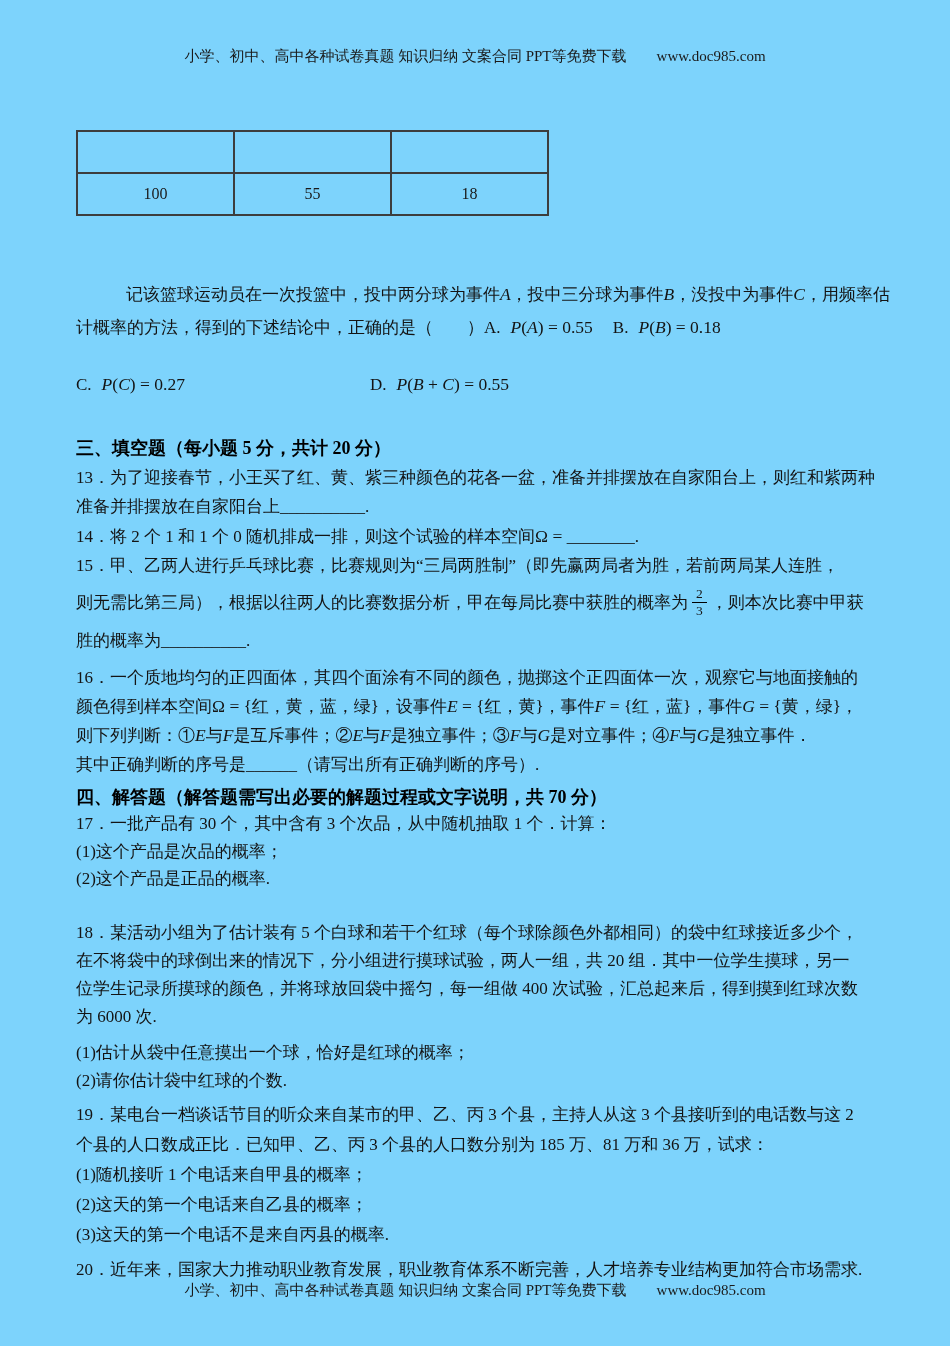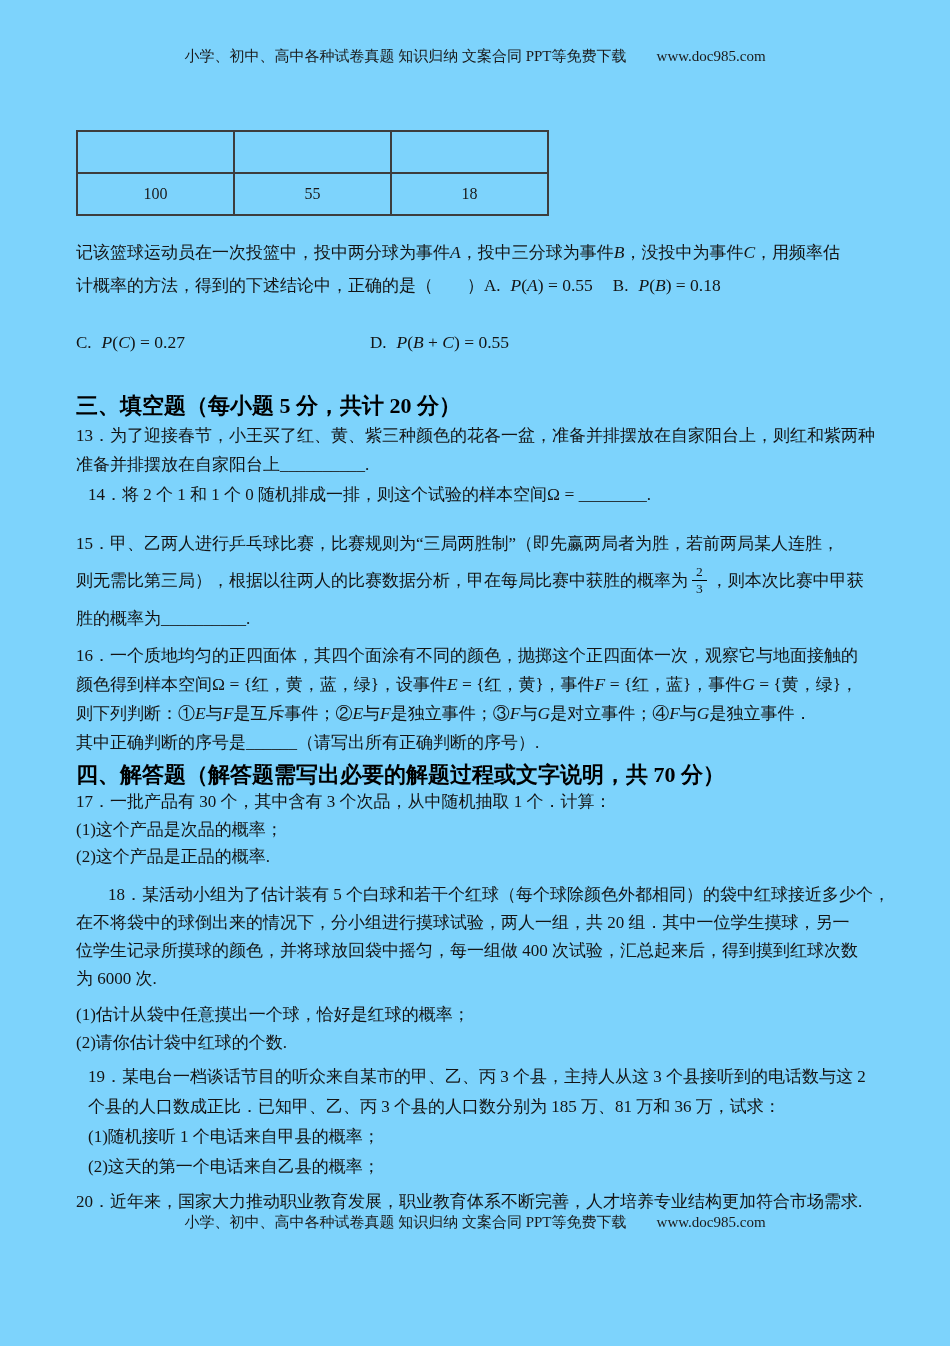--- a/index.html
+++ b/index.html
@@ -20,41 +20,41 @@
   .content{padding:0 60px 0 76px;}
   .qtable{border-collapse:collapse;margin-top:64px;}
   .qtable td{
     border:2px solid #3d3d3d;width:153px;height:38px;
     text-align:center;font-size:16px;color:#1a1a1a;
   }
   .line{
     font-size:17px;height:29px;line-height:29px;
     white-space:nowrap;color:#141414;
   }
-  .sec{font-weight:bold;font-size:22px;height:26px;line-height:26px;color:#000;}
+  .sec{font-weight:bold;font-size:18px;height:26px;line-height:26px;color:#000;}
   .m{font-family:"Liberation Serif",serif;font-style:italic;font-size:17.5px;}
   .s{font-family:"Liberation Serif",serif;font-size:17.5px;}
   .sp{display:inline-block;width:10px;}
   .gap{display:inline-block;width:185px;}
   .bl{letter-spacing:0;}
   .frac{
     display:inline-block;vertical-align:middle;text-align:center;
     font-size:13.5px;line-height:1.15;margin:0 4px;position:relative;top:-2px;
   }
   .frac .num{display:block;border-bottom:1.4px solid #000;padding:0 4px 0 4px;}
   .frac .den{display:block;}
   .lh27{height:27px;line-height:27px;}
   .lh28{height:28px;line-height:28px;}
-  .lh30{height:30px;line-height:30px;margin-left:12px;}
+  .lh30{height:30px;line-height:30px;}
   .lh32{height:32px;line-height:32px;}
   .lh34{height:34px;line-height:34px;}
   .lh46{height:46px;line-height:46px;}
-  .mt2{margin-top:2px;}.mt3{margin-top:21px;}.mt5{margin-top:5px;}
-  .mt6{margin-top:23px;}.mt8{margin-top:8px;}.mt11{margin-top:11px;text-align:right;}
-  .mt34{margin-top:34px;}.mt40{margin-top:20px;}
+  .mt2{margin-top:2px;}.mt3{margin-top:1px;}.mt5{margin-top:5px;}
+  .mt6{margin-top:23px;}.mt8{margin-top:8px;}.mt11{margin-top:27px;}
+  .mt34{margin-top:34px;}.mt40{margin-top:62px;text-align:right;}
 </style>
 </head>
 <body>
 
 <div class="page">
 
   <div class="header">
     <span>小学、初中、高中各种试卷真题 知识归纳 文案合同 PPT等免费下载</span><span class="site">www.doc985.com</span>
   </div>
 
@@ -105,20 +105,21 @@
     <div class="line lh28"><span class="t">在不将袋中的球倒出来的情况下，分小组进行摸球试验，两人一组，共 20 组．其中一位学生摸球，另一</span></div>
     <div class="line lh28"><span class="t">位学生记录所摸球的颜色，并将球放回袋中摇匀，每一组做 400 次试验，汇总起来后，得到摸到红球次数</span></div>
     <div class="line lh28"><span class="t">为 6000 次.</span></div>
     <div class="line lh28 mt8"><span class="t">(1)估计从袋中任意摸出一个球，恰好是红球的概率；</span></div>
     <div class="line lh28"><span class="t">(2)请你估计袋中红球的个数.</span></div>
 
     <div class="line lh30 mt5"><span class="t">19．某电台一档谈话节目的听众来自某市的甲、乙、丙 3 个县，主持人从这 3 个县接听到的电话数与这 2</span></div>
     <div class="line lh30"><span class="t">个县的人口数成正比．已知甲、乙、丙 3 个县的人口数分别为 185 万、81 万和 36 万，试求：</span></div>
     <div class="line lh30"><span class="t">(1)随机接听 1 个电话来自甲县的概率；</span></div>
     <div class="line lh30"><span class="t">(2)这天的第一个电话来自乙县的概率；</span></div>
+    <div class="line lh30"><span class="t">(3)这天的第一个电话不是来自丙县的概率.</span></div>
 
     <div class="line mt5"><span class="t">20．近年来，国家大力推动职业教育发展，职业教育体系不断完善，人才培养专业结构更加符合市场需求.</span></div>
   </div>
 
   <div class="footer">
     <span>小学、初中、高中各种试卷真题 知识归纳 文案合同 PPT等免费下载</span><span class="site">www.doc985.com</span>
   </div>
 
 </div>
 

